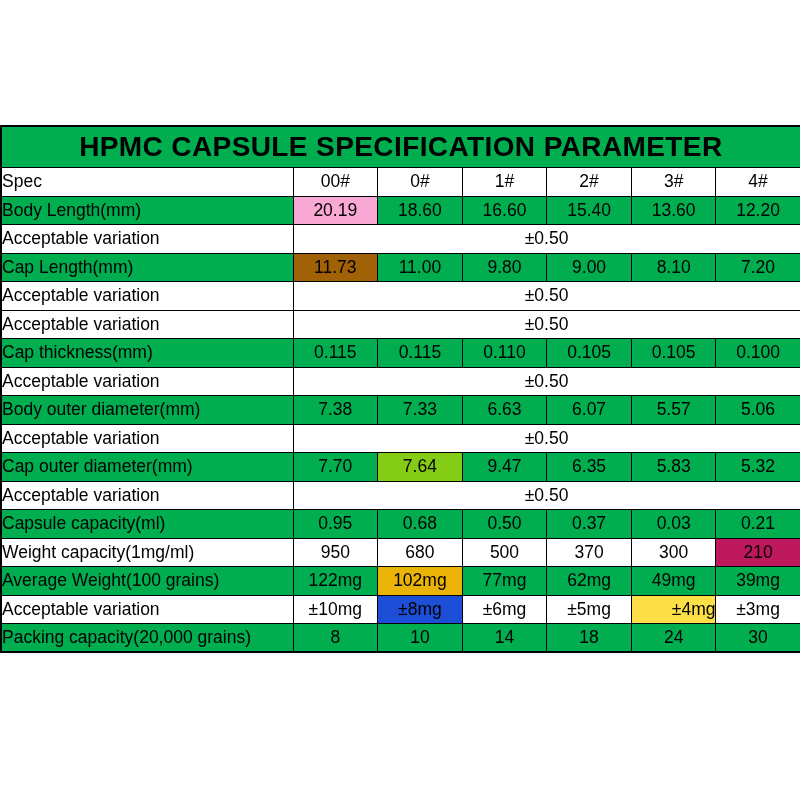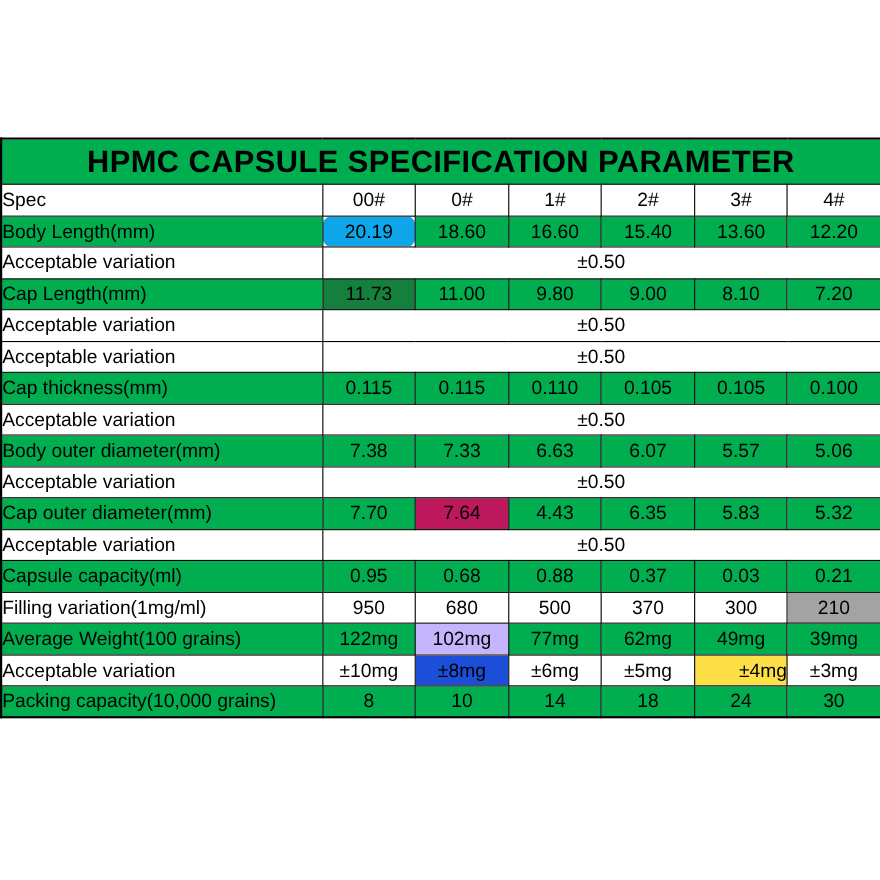--- a/index.html
+++ b/index.html
@@ -78,34 +78,34 @@
         <td class="label-cell">Spec</td>
         <td class="val-cell">00#</td>
         <td class="val-cell">0#</td>
         <td class="val-cell">1#</td>
         <td class="val-cell">2#</td>
         <td class="val-cell">3#</td>
         <td class="val-cell">4#</td>
       </tr>
     <tr class="data-row">
           <td class="label-cell" style="background: rgb(0, 174, 80);">Body Length(mm)</td>
-          <td class="val-cell" style="background: #0ea5e9; border-radius: 10px;">20.19</td>
+          <td class="val-cell" style="background: #f9a8d4;">20.19</td>
           <td class="val-cell" style="background: rgb(0, 174, 80);">18.60</td>
           <td class="val-cell" style="background: rgb(0, 174, 80);">16.60</td>
           <td class="val-cell" style="background: rgb(0, 174, 80);">15.40</td>
           <td class="val-cell" style="background: rgb(0, 174, 80);">13.60</td>
           <td class="val-cell" style="background: rgb(0, 174, 80);">12.20</td>
         </tr>
         <tr class="data-row">
           <td class="label-cell" style="background: rgb(255, 255, 255);">Acceptable variation</td>
           <td class="merged-cell" colspan="6" style="background: rgb(255, 255, 255);">±0.50</td>
         </tr>
         <tr class="data-row">
           <td class="label-cell" style="background: rgb(0, 174, 80);">Cap Length(mm)</td>
-          <td class="val-cell" style="background: #15803d;">11.73</td>
+          <td class="val-cell" style="background: #a16207;">11.73</td>
           <td class="val-cell" style="background: rgb(0, 174, 80);">11.00</td>
           <td class="val-cell" style="background: rgb(0, 174, 80);">9.80</td>
           <td class="val-cell" style="background: rgb(0, 174, 80);">9.00</td>
           <td class="val-cell" style="background: rgb(0, 174, 80);">8.10</td>
           <td class="val-cell" style="background: rgb(0, 174, 80);">7.20</td>
         </tr>
         <tr class="data-row">
           <td class="label-cell" style="background: rgb(255, 255, 255);">Acceptable variation</td>
           <td class="merged-cell" colspan="6" style="background: rgb(255, 255, 255);">±0.50</td>
         </tr>
@@ -135,68 +135,68 @@
           <td class="val-cell" style="background: rgb(0, 174, 80);">5.57</td>
           <td class="val-cell" style="background: rgb(0, 174, 80);">5.06</td>
         </tr>
         <tr class="data-row">
           <td class="label-cell" style="background: rgb(255, 255, 255);">Acceptable variation</td>
           <td class="merged-cell" colspan="6" style="background: rgb(255, 255, 255);">±0.50</td>
         </tr>
         <tr class="data-row">
           <td class="label-cell" style="background: rgb(0, 174, 80);">Cap outer diameter(mm)</td>
           <td class="val-cell" style="background: rgb(0, 174, 80);">7.70</td>
-          <td class="val-cell" style="background: #be185d;">7.64</td>
-          <td class="val-cell" style="background: rgb(0, 174, 80);">4.43</td>
+          <td class="val-cell" style="background: #84cc16;">7.64</td>
+          <td class="val-cell" style="background: rgb(0, 174, 80);">9.47</td>
           <td class="val-cell" style="background: rgb(0, 174, 80);">6.35</td>
           <td class="val-cell" style="background: rgb(0, 174, 80);">5.83</td>
           <td class="val-cell" style="background: rgb(0, 174, 80);">5.32</td>
         </tr>
         <tr class="data-row">
           <td class="label-cell" style="background: rgb(255, 255, 255);">Acceptable variation</td>
           <td class="merged-cell" colspan="6" style="background: rgb(255, 255, 255);">±0.50</td>
         </tr>
         <tr class="data-row">
           <td class="label-cell" style="background: rgb(0, 174, 80);">Capsule capacity(ml)</td>
           <td class="val-cell" style="background: rgb(0, 174, 80);">0.95</td>
           <td class="val-cell" style="background: rgb(0, 174, 80);">0.68</td>
-          <td class="val-cell" style="background: rgb(0, 174, 80);">0.88</td>
+          <td class="val-cell" style="background: rgb(0, 174, 80);">0.50</td>
           <td class="val-cell" style="background: rgb(0, 174, 80);">0.37</td>
           <td class="val-cell" style="background: rgb(0, 174, 80);">0.03</td>
           <td class="val-cell" style="background: rgb(0, 174, 80);">0.21</td>
         </tr>
         <tr class="data-row">
-          <td class="label-cell" style="background: rgb(255, 255, 255);">Filling variation(1mg/ml)</td>
+          <td class="label-cell" style="background: rgb(255, 255, 255);">Weight capacity(1mg/ml)</td>
           <td class="val-cell" style="background: rgb(255, 255, 255); margin-left: 32px;">950</td>
           <td class="val-cell" style="background: rgb(255, 255, 255);">680</td>
           <td class="val-cell" style="background: rgb(255, 255, 255);">500</td>
           <td class="val-cell" style="background: rgb(255, 255, 255);">370</td>
           <td class="val-cell" style="background: rgb(255, 255, 255); text-align: center;">300</td>
-          <td class="val-cell" style="background: #a3a3a3;">210</td>
+          <td class="val-cell" style="background: #be185d;">210</td>
         </tr>
         <tr class="data-row">
           <td class="label-cell" style="background: rgb(0, 174, 80);">Average Weight(100 grains)</td>
           <td class="val-cell" style="background: rgb(0, 174, 80); margin-left: 14px;">122mg</td>
-          <td class="val-cell" style="background: #c4b5fd;">102mg</td>
+          <td class="val-cell" style="background: #eab308;">102mg</td>
           <td class="val-cell" style="background: rgb(0, 174, 80);">77mg</td>
           <td class="val-cell" style="background: rgb(0, 174, 80);">62mg</td>
           <td class="val-cell" style="background: rgb(0, 174, 80);">49mg</td>
           <td class="val-cell" style="background: rgb(0, 174, 80);">39mg</td>
         </tr>
         <tr class="data-row">
           <td class="label-cell" style="background: rgb(255, 255, 255);">Acceptable variation</td>
           <td class="val-cell" style="background: rgb(255, 255, 255);">±10mg</td>
           <td class="val-cell" style="background: #1d4ed8;">±8mg</td>
           <td class="val-cell" style="background: rgb(255, 255, 255);">±6mg</td>
           <td class="val-cell" style="background: rgb(255, 255, 255);">±5mg</td>
           <td class="val-cell" style="background: #fde047; text-align: right;">±4mg</td>
           <td class="val-cell" style="background: rgb(255, 255, 255);">±3mg</td>
         </tr>
         <tr class="data-row">
-          <td class="label-cell" style="background: rgb(0, 174, 80);">Packing capacity(10,000 grains)</td>
+          <td class="label-cell" style="background: rgb(0, 174, 80);">Packing capacity(20,000 grains)</td>
           <td class="val-cell" style="background: rgb(0, 174, 80);">8</td>
           <td class="val-cell" style="background: rgb(0, 174, 80);">10</td>
           <td class="val-cell" style="background: rgb(0, 174, 80);">14</td>
           <td class="val-cell" style="background: rgb(0, 174, 80);">18</td>
           <td class="val-cell" style="background: rgb(0, 174, 80);">24</td>
           <td class="val-cell" style="background: rgb(0, 174, 80);">30</td>
         </tr>
       </tbody>
   </table>
 </div>

